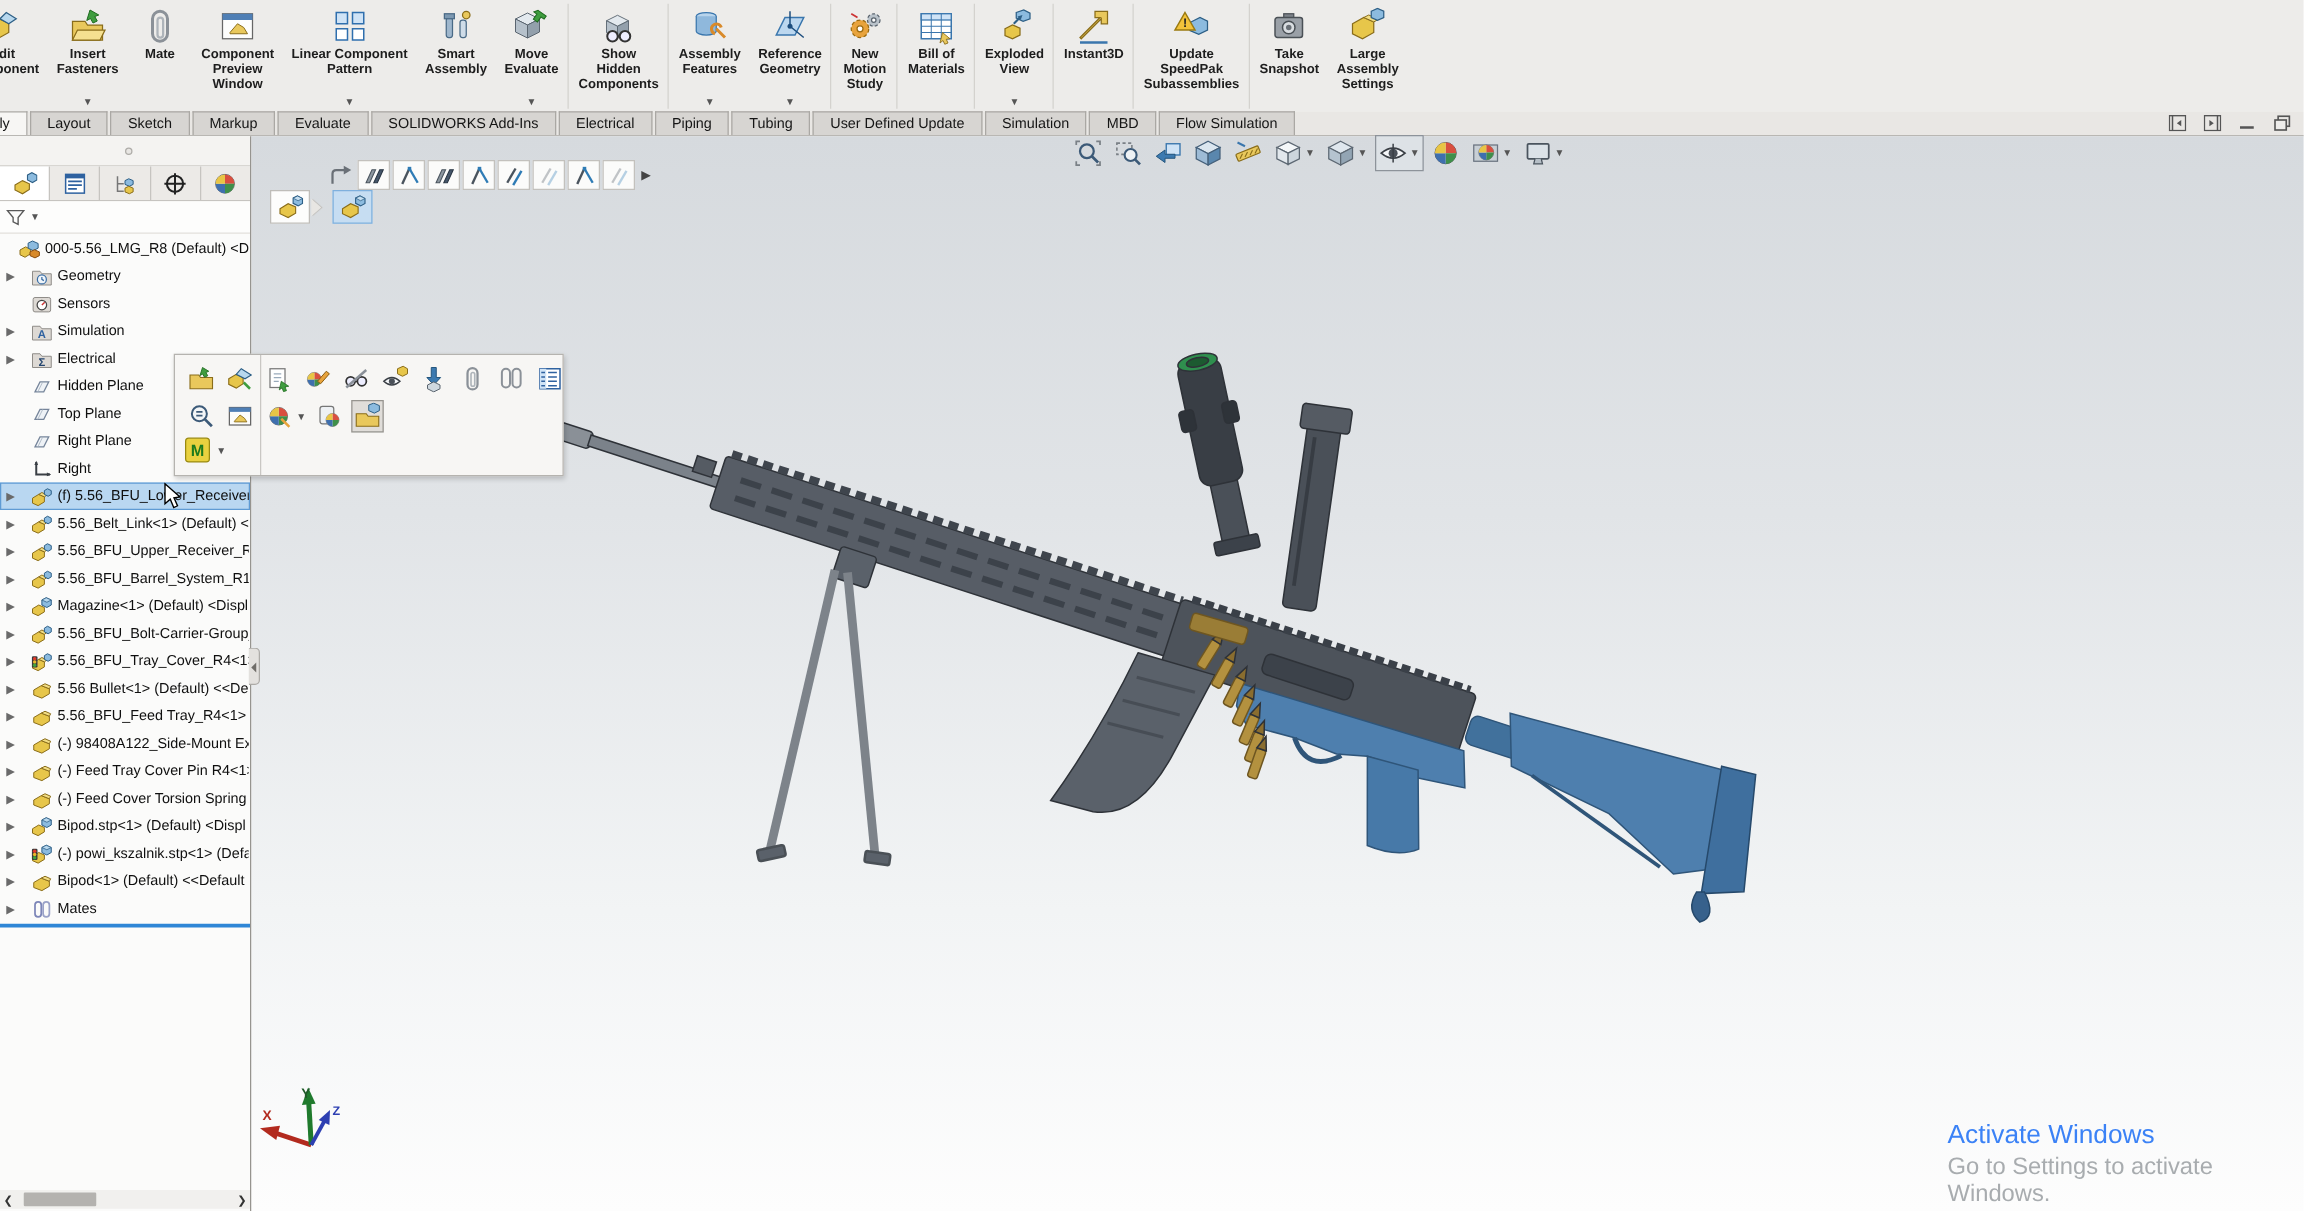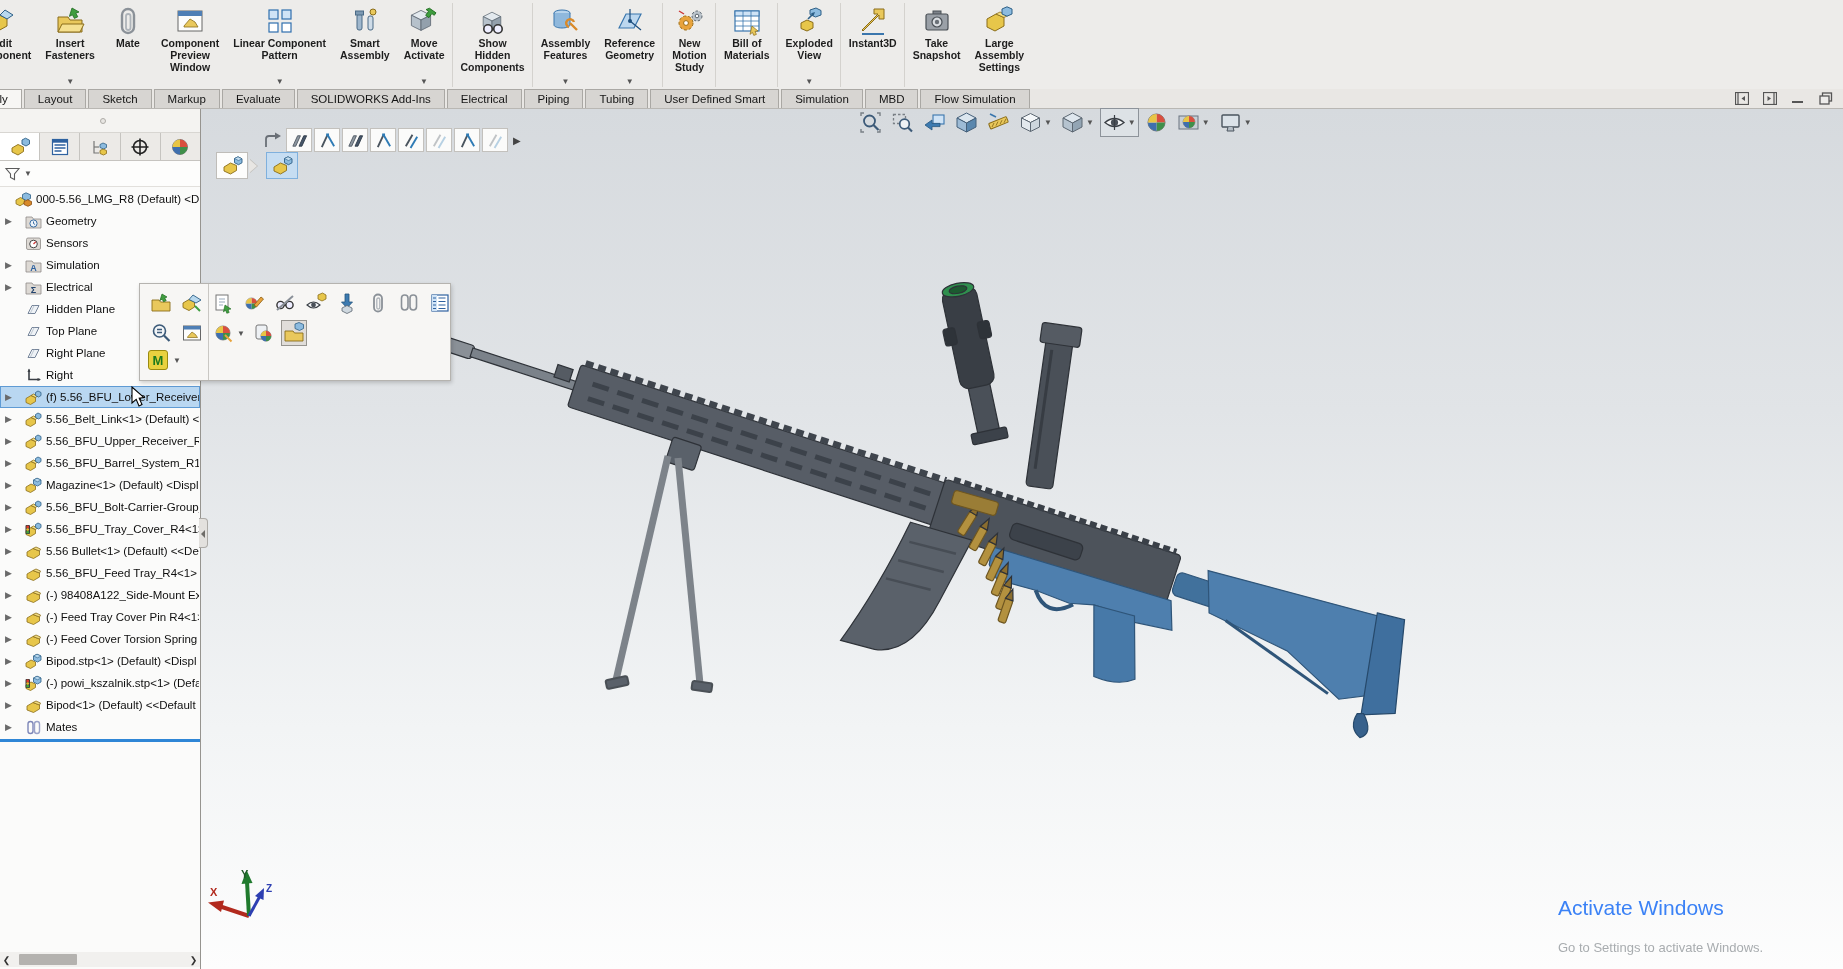--- a/index.html
+++ b/index.html
@@ -94,21 +94,21 @@
 
 
 .cursor{position:absolute;left:131px;top:386px;z-index:20;width:16px;height:22px}
 
 
 .triad{position:absolute;left:203px;top:866px;width:76px;height:74px;z-index:4}
 
 
 .watermark{position:absolute;left:1558px;top:896px;z-index:4}
 .wm-title{font-size:21px;color:#3b82f6}
-.wm-sub{font-size:13px;color:#a8acaf;margin-top:20px}
+.wm-sub{font-size:19px;color:#a8acaf;margin-top:3px}
 </style>
 </head>
 <body>
 
 <svg class="sprite" xmlns="http://www.w3.org/2000/svg">
 <defs>
 <symbol id="i-part" viewBox="0 0 17 17">
         <path d="M1 9.5 L6 6.5 L10.5 8.5 L10.5 12.5 L5.5 15.5 L1 13.5 Z" fill="#e7c64a" stroke="#8a6d1a" stroke-width=".8"></path>
         <path d="M6 6.5 L8.5 5 L12.5 7 L10.5 8.5 Z" fill="#f2dd84" stroke="#8a6d1a" stroke-width=".8"></path>
         <path d="M10.5 3.5 L13 2 L16 3.5 L16 6.5 L13.5 8 L10.5 6.5 Z" fill="#8cbbdf" stroke="#2d5f86" stroke-width=".8"></path>
@@ -510,21 +510,21 @@
         </svg>
         <span class="rlabel">Smart
 Assembly</span>
         <span class="rdd">▼</span>
       </div>
       <div class="rbtn hasdd gend">
         <svg class="ric">
           <use href="#i-r-move"></use>
         </svg>
         <span class="rlabel">Move
-Activate</span>
+Evaluate</span>
         <span class="rdd">▼</span>
       </div>
       <div class="rbtn gend">
         <svg class="ric">
           <use href="#i-r-hidden"></use>
         </svg>
         <span class="rlabel">Show
 Hidden
 Components</span>
         <span class="rdd">▼</span>
@@ -570,20 +570,29 @@
 View</span>
         <span class="rdd">▼</span>
       </div>
       <div class="rbtn gend">
         <svg class="ric">
           <use href="#i-r-i3d"></use>
         </svg>
         <span class="rlabel">Instant3D</span>
         <span class="rdd">▼</span>
       </div>
+      <div class="rbtn gend">
+        <svg class="ric">
+          <use href="#i-r-speedpak"></use>
+        </svg>
+        <span class="rlabel">Update
+SpeedPak
+Subassemblies</span>
+        <span class="rdd">▼</span>
+      </div>
       <div class="rbtn">
         <svg class="ric">
           <use href="#i-r-snap"></use>
         </svg>
         <span class="rlabel">Take
 Snapshot</span>
         <span class="rdd">▼</span>
       </div>
       <div class="rbtn">
         <svg class="ric">
@@ -621,21 +630,21 @@
       <div class="tab">
         <span>Electrical</span>
       </div>
       <div class="tab">
         <span>Piping</span>
       </div>
       <div class="tab">
         <span>Tubing</span>
       </div>
       <div class="tab">
-        <span>User Defined Smart</span>
+        <span>User Defined Update</span>
       </div>
       <div class="tab">
         <span>Simulation</span>
       </div>
       <div class="tab">
         <span>MBD</span>
       </div>
       <div class="tab">
         <span>Flow Simulation</span>
       </div>

